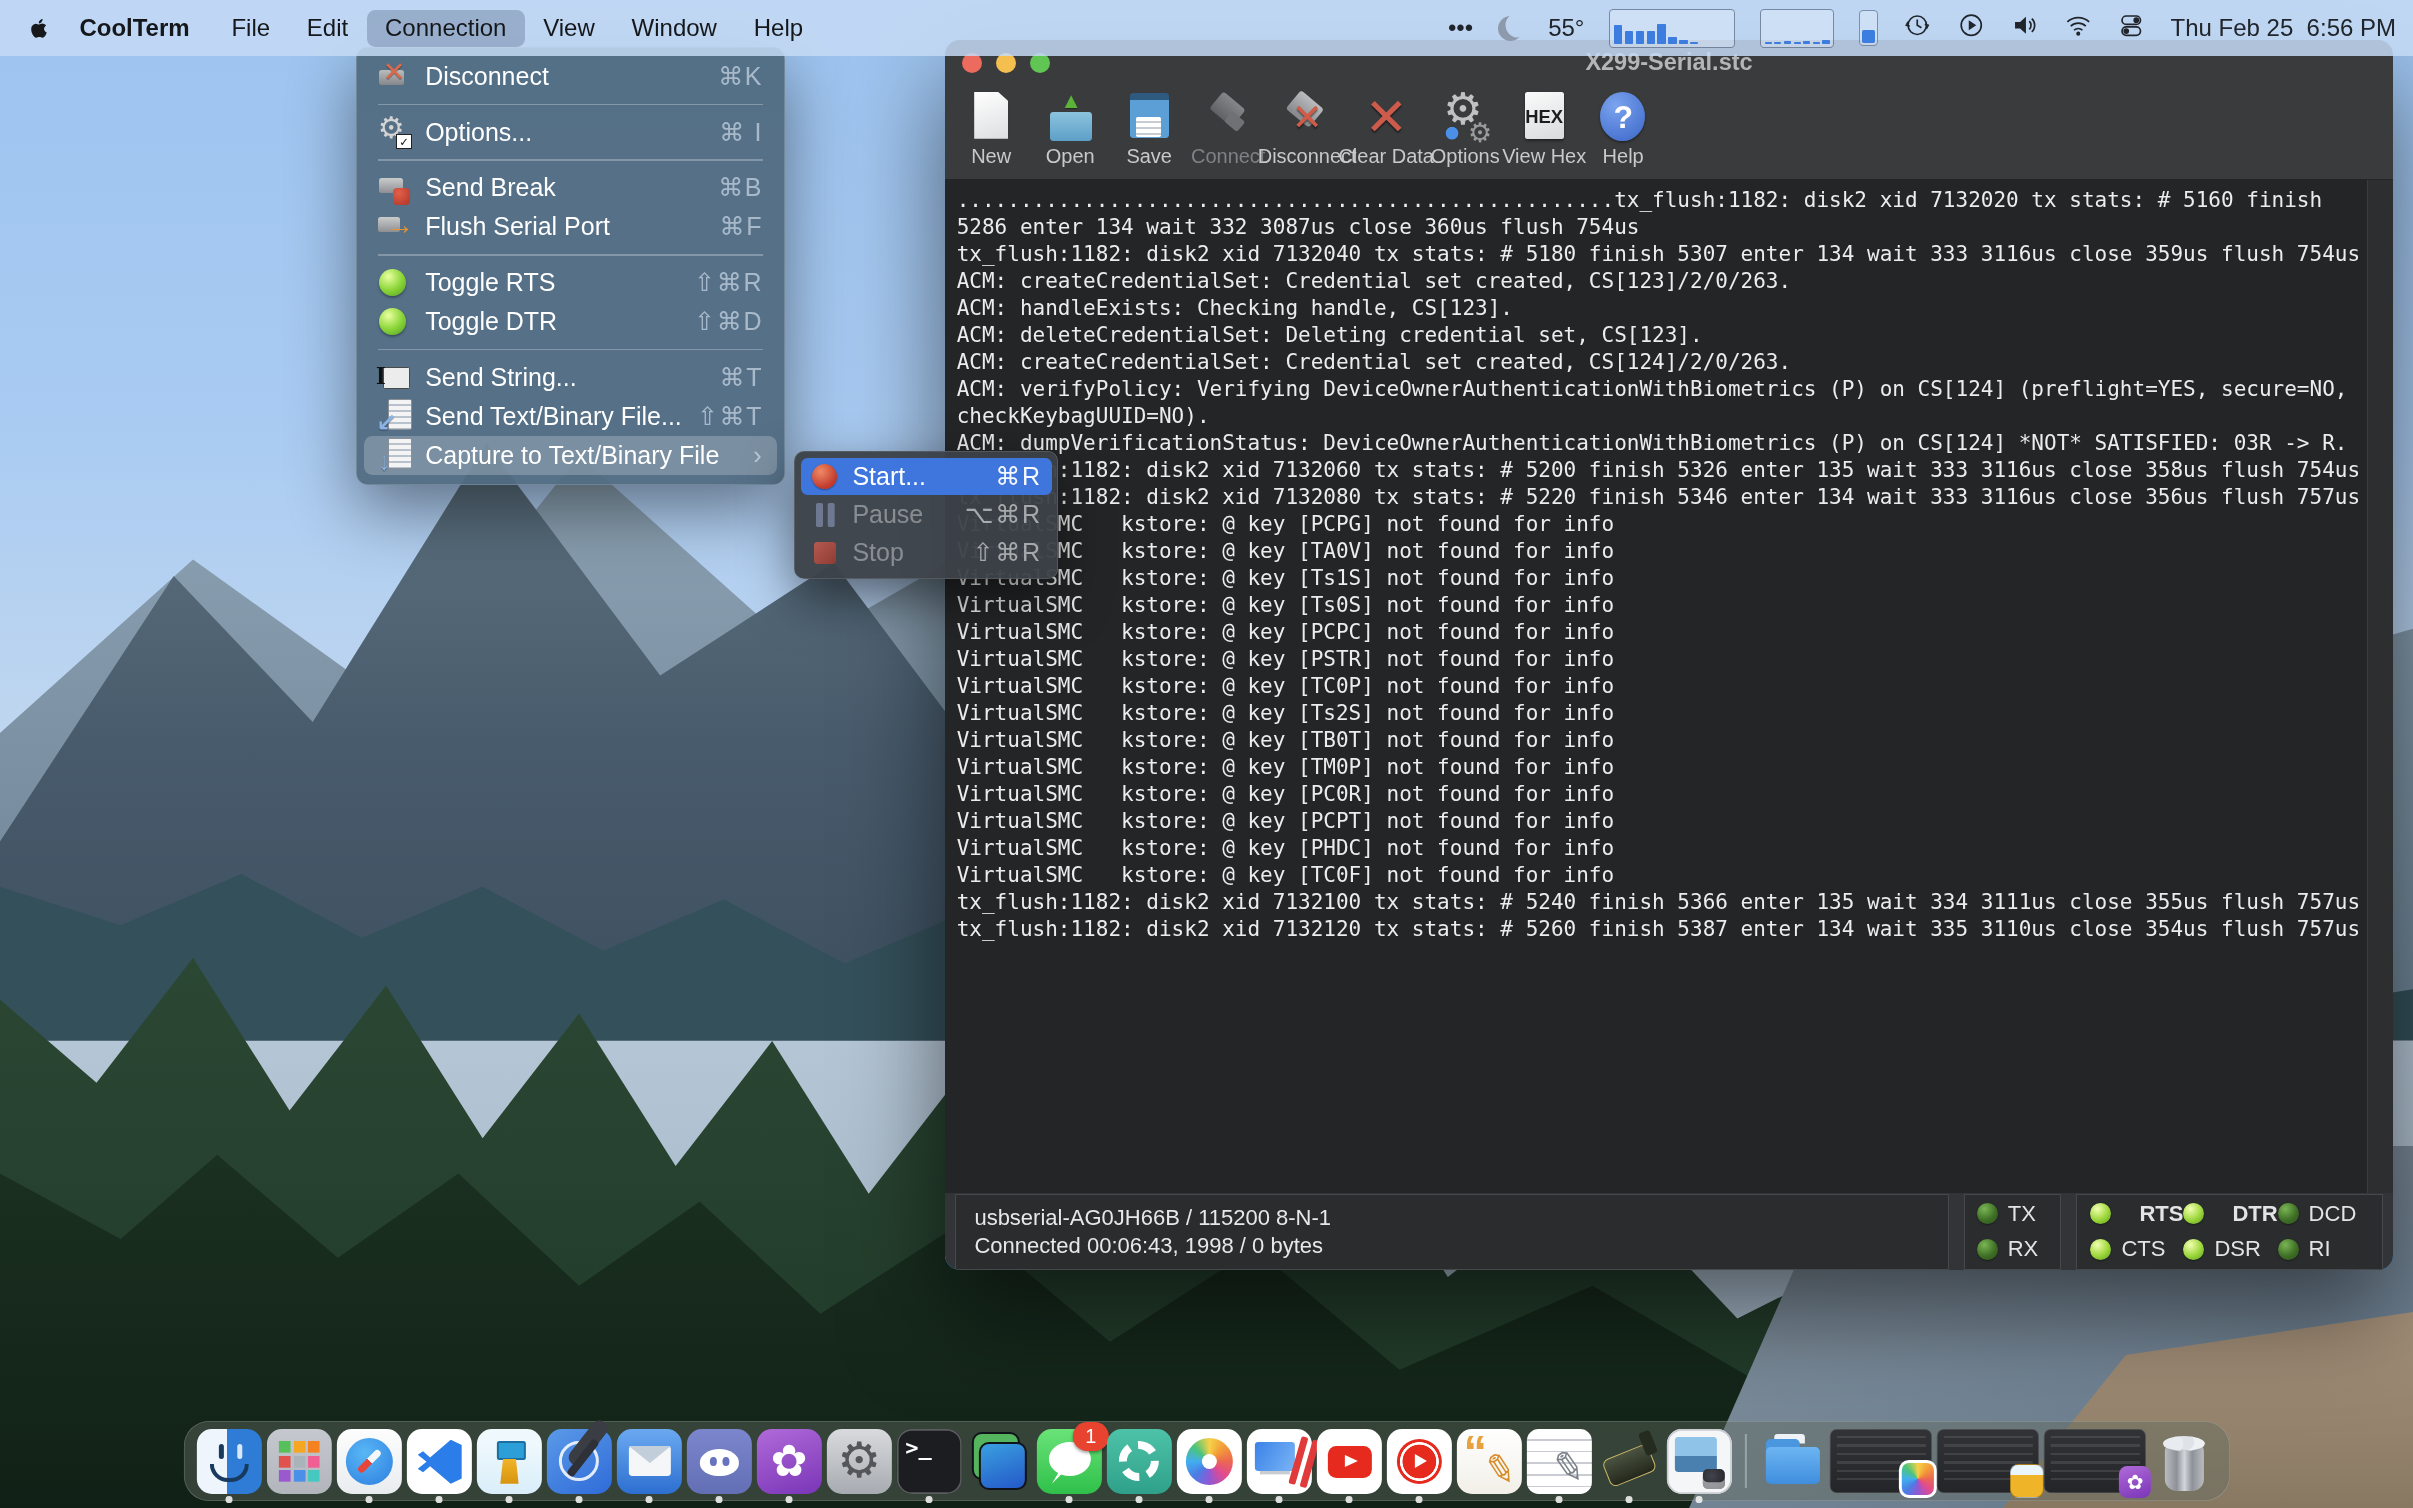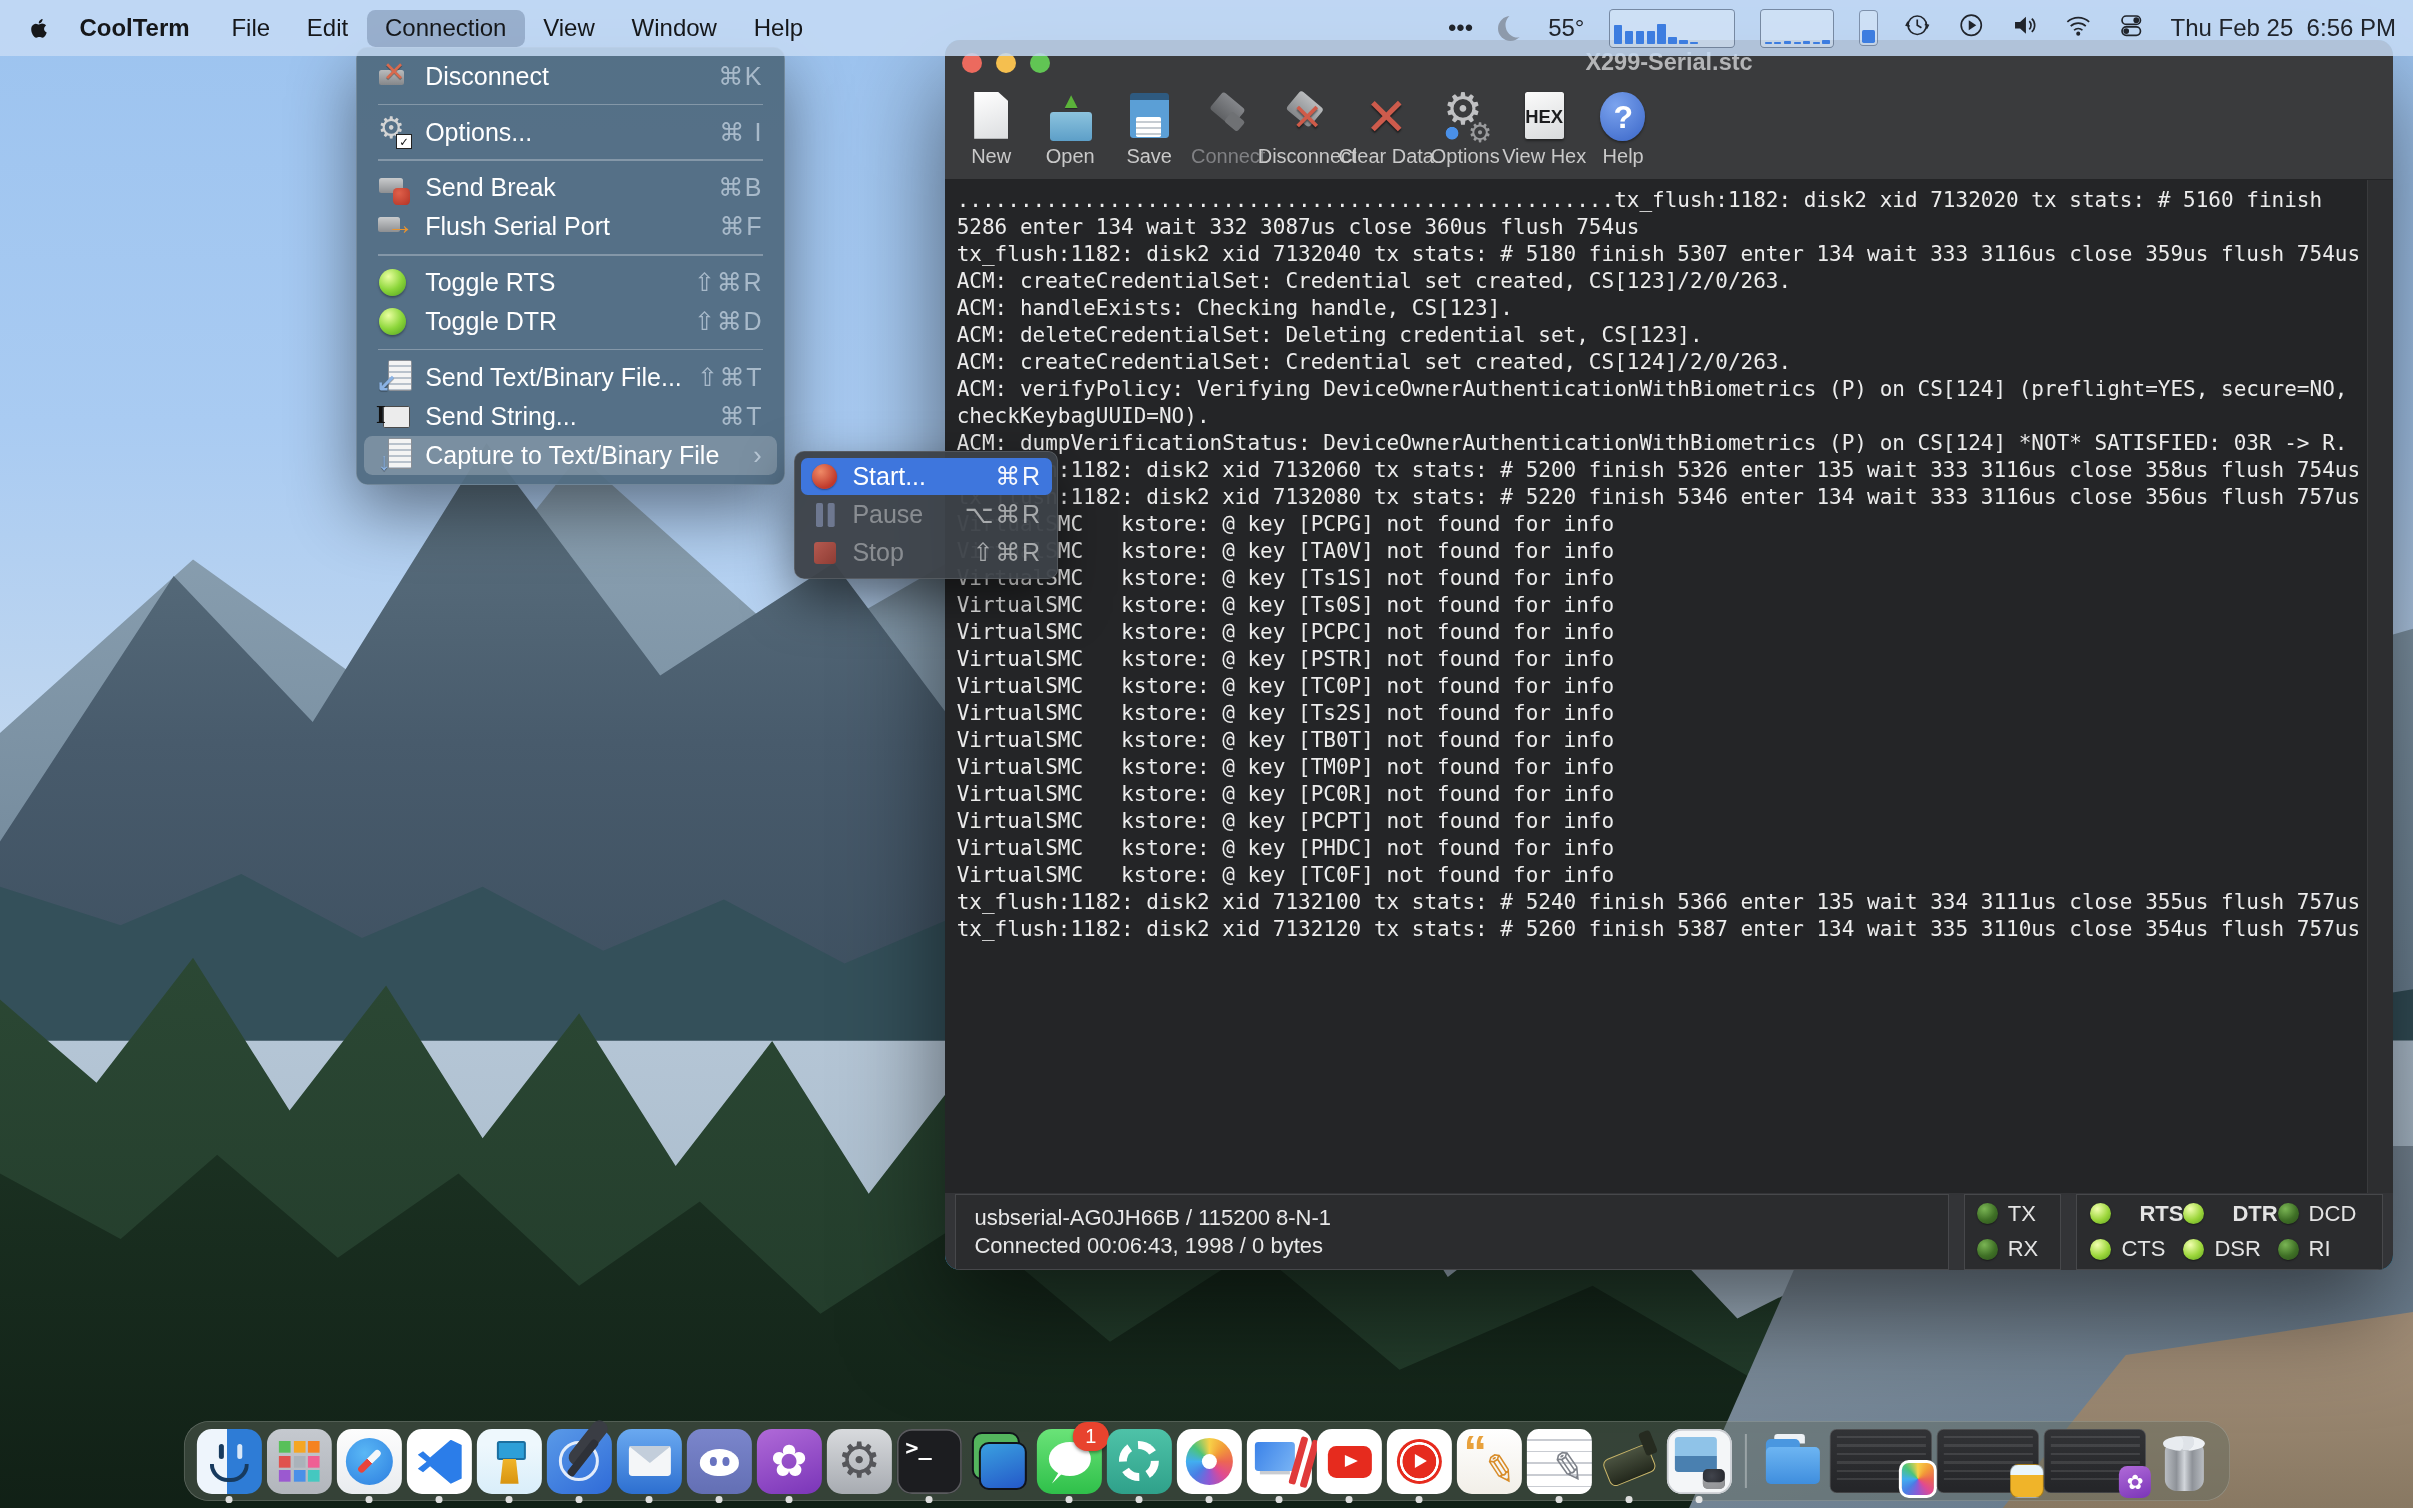--- a/index.html
+++ b/index.html
@@ -452,28 +452,28 @@
         <span class="cm-label">Toggle RTS</span>
         <span class="cm-sc">⇧⌘R</span>
       </div>
       <div class="cm-row">
         <span class="cm-icon mi-green-orb"></span>
         <span class="cm-label">Toggle DTR</span>
         <span class="cm-sc">⇧⌘D</span>
       </div>
       <div class="cm-sep"></div>
       <div class="cm-row">
+        <span class="cm-icon mi-send-string"></span>
+        <span class="cm-label">Send String...</span>
+        <span class="cm-sc">⌘T</span>
+      </div>
+      <div class="cm-row">
         <span class="cm-icon mi-send-file"></span>
         <span class="cm-label">Send Text/Binary File...</span>
         <span class="cm-sc">⇧⌘T</span>
-      </div>
-      <div class="cm-row">
-        <span class="cm-icon mi-send-string"></span>
-        <span class="cm-label">Send String...</span>
-        <span class="cm-sc">⌘T</span>
       </div>
       <div class="cm-row hl">
         <span class="cm-icon mi-capture"></span>
         <span class="cm-label">Capture to Text/Binary File</span>
         <span class="cm-sc">›</span>
       </div>
     </div>
 
   <div id="capmenu">
       <div class="sm-row highlighted">

